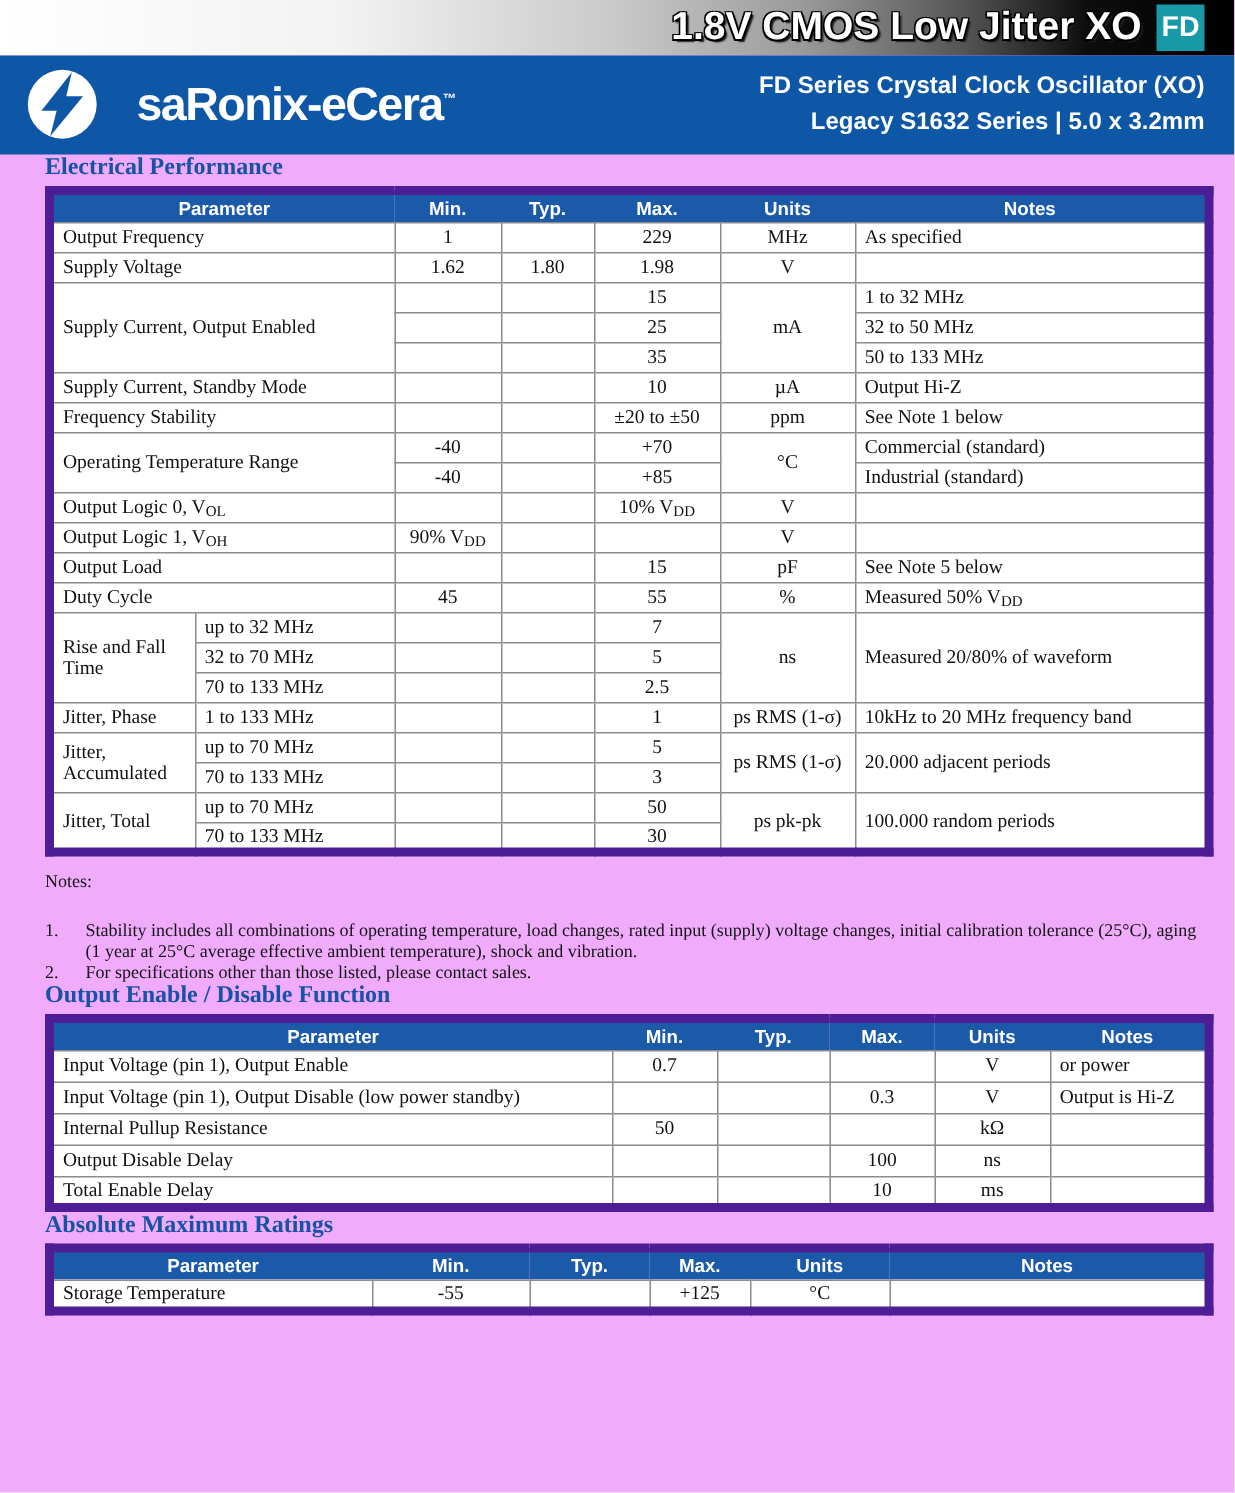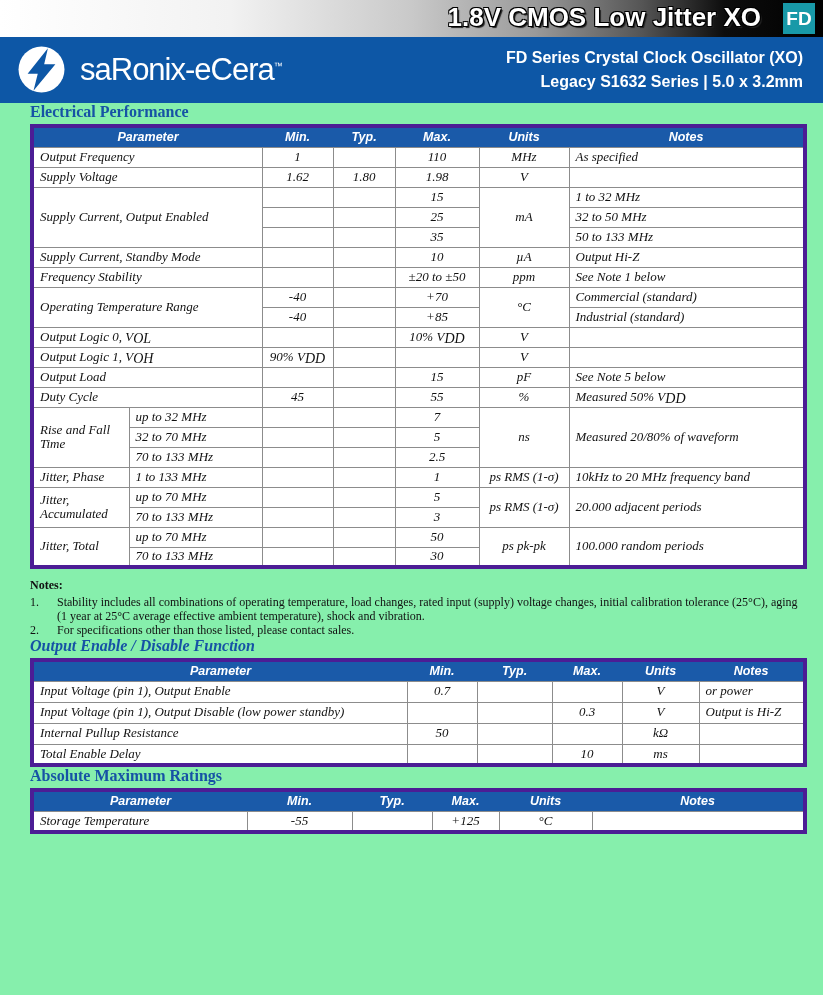--- a/index.html
+++ b/index.html
@@ -4,88 +4,87 @@
 <style>
   :root{
     --band-blue:#0d57a6;
     --header-blue:#1a5aa9;
     --badge-teal:#1899a8;
     --heading-blue:#1652a5;
   }
   *{margin:0;padding:0;box-sizing:border-box;}
   html,body{background:#fff;}
   .page{
-    position:relative;width:823px;height:995px;background:#86efac;overflow:hidden;
+    position:relative;width:823px;height:995px;background:#f0abfc;overflow:hidden;
     font-family:"Liberation Serif",serif;color:#111;
   }
   
   .band-top{
     position:absolute;left:0;top:0;width:823px;height:37px;
     background:linear-gradient(90deg,#ffffff 0%,#f2f2f2 28%,#c9c9c9 50%,#9a9a9a 65%,#555555 78%,#0d0d0d 88%,#000 100%);
   }
   .band-top .title{
     position:absolute;right:62px;top:2px;
     font-family:"Liberation Sans",sans-serif;font-weight:bold;font-size:26px;letter-spacing:0;
     color:#fff;white-space:nowrap;
     text-shadow:-1px -1px 0 #000,1px -1px 0 #000,-1px 1px 0 #000,1px 1px 0 #000,2px 2px 1px #222;
   }
   .fd-badge{
-    position:absolute;right:8px;top:3px;width:32px;height:31px;
+    position:absolute;right:20px;top:3px;width:32px;height:31px;
     background:var(--badge-teal,#1899a8);
     display:flex;align-items:center;justify-content:center;
     font-family:"Liberation Sans",sans-serif;font-weight:bold;font-size:19px;color:#fff;margin-left:40px;
   }
   
   .band-blue{
     position:absolute;left:0;top:37px;width:823px;height:66px;
     background:var(--band-blue,#0d57a6);
   }
   .logo{position:absolute;left:18px;top:9px;display:flex;align-items:center;}
   .logo-icon{width:47px;height:47px;}
   .wordmark{
-    margin-left:15px;color:#fff;font-family:"Liberation Sans",sans-serif;font-weight:normal;
+    margin-left:26px;color:#fff;font-family:"Liberation Sans",sans-serif;font-weight:bold;
     font-size:31px;letter-spacing:-1px;white-space:nowrap;
   }
   .wordmark sup{font-size:9px;letter-spacing:0;}
   .band-blue .right-text{
     position:absolute;right:20px;top:9px;text-align:right;color:#fff;
     font-family:"Liberation Sans",sans-serif;font-weight:bold;font-size:16px;line-height:24px;
     white-space:nowrap;
   }
   
   .content{position:absolute;left:30px;top:103px;width:773px;}
   h2.section{
     font-family:"Liberation Serif",serif;font-weight:bold;font-size:16px;
     color:var(--heading-blue,#1652a5);margin:0 0 3px 0;
   }
   .sec1{margin-top:15px;}
-  .sec2{margin-top:60px;font-style:italic;}
+  .sec2{margin-top:60px;}
   .sec3{margin-top:57px;}
   table.spec{
     border-collapse:collapse;table-layout:fixed;width:773px;
     font-family:"Liberation Serif",serif;font-size:13px;color:#111;
-    border:4px solid #4c1d95;
-    font-style:italic;
+    border:6px solid #4c1d95;
   }
   table.spec th{
     background:var(--header-blue,#1a5aa9);color:#fff;border:0;
     font-family:"Liberation Sans",sans-serif;font-weight:bold;font-size:12.5px;
     height:21px;text-align:center;padding:0 4px;
   }
   table.spec td{
     border:1px solid #8c8c8c;height:20px;padding:0 6px;line-height:1.08;
     vertical-align:middle;background:#fff;
   }
   table.t21 td{height:21px;}
   td.al{text-align:left;}
   td.ac{text-align:center;}
-  sub{font-size:14px;vertical-align:-2px;line-height:0;}
+  sub{font-size:10px;vertical-align:-2px;line-height:0;}
   
   .notes{margin-top:9px;font-size:12px;color:#111;}
-  .notes .label{font-weight:bold;display:block;margin-bottom:2px;}
+  .notes .label{font-weight:normal;display:block;margin-bottom:18px;}
   .note-item{display:flex;line-height:14px;}
   .note-num{width:27px;flex:none;}
   .note-text{flex:1;}
 </style>
 </head>
 <body>
 
 <div class="page">
 
   <div class="band-top">
@@ -128,21 +127,21 @@
             <th>Max.</th>
             <th>Units</th>
             <th>Notes</th>
           </tr>
         </thead>
         <tbody>
           <tr>
             <td colspan="2" class="al">Output Frequency</td>
             <td class="ac">1</td>
             <td class="ac"></td>
-            <td class="ac">110</td>
+            <td class="ac">229</td>
             <td class="ac">MHz</td>
             <td class="al">As specified</td>
           </tr>
           <tr>
             <td colspan="2" class="al">Supply Voltage</td>
             <td class="ac">1.62</td>
             <td class="ac">1.80</td>
             <td class="ac">1.98</td>
             <td class="ac">V</td>
             <td class="al"></td>
@@ -343,20 +342,28 @@
           </tr>
           <tr>
             <td class="al">Internal Pullup Resistance</td>
             <td class="ac">50</td>
             <td class="ac"></td>
             <td class="ac"></td>
             <td class="ac">kΩ</td>
             <td class="al"></td>
           </tr>
           <tr>
+            <td class="al">Output Disable Delay</td>
+            <td class="ac"></td>
+            <td class="ac"></td>
+            <td class="ac">100</td>
+            <td class="ac">ns</td>
+            <td class="al"></td>
+          </tr>
+          <tr>
             <td class="al">Total Enable Delay</td>
             <td class="ac"></td>
             <td class="ac"></td>
             <td class="ac">10</td>
             <td class="ac">ms</td>
             <td class="al"></td>
           </tr>
         </tbody>
       </table>
 

